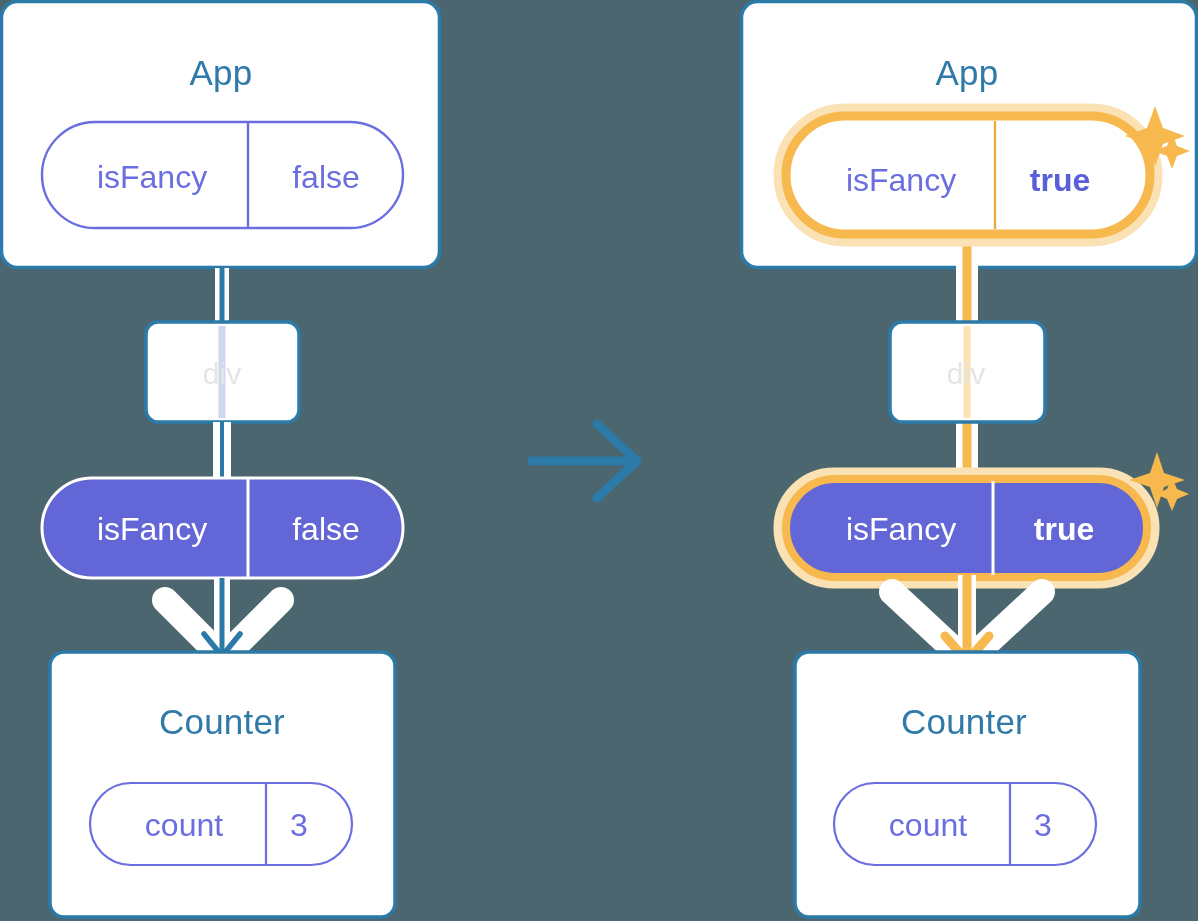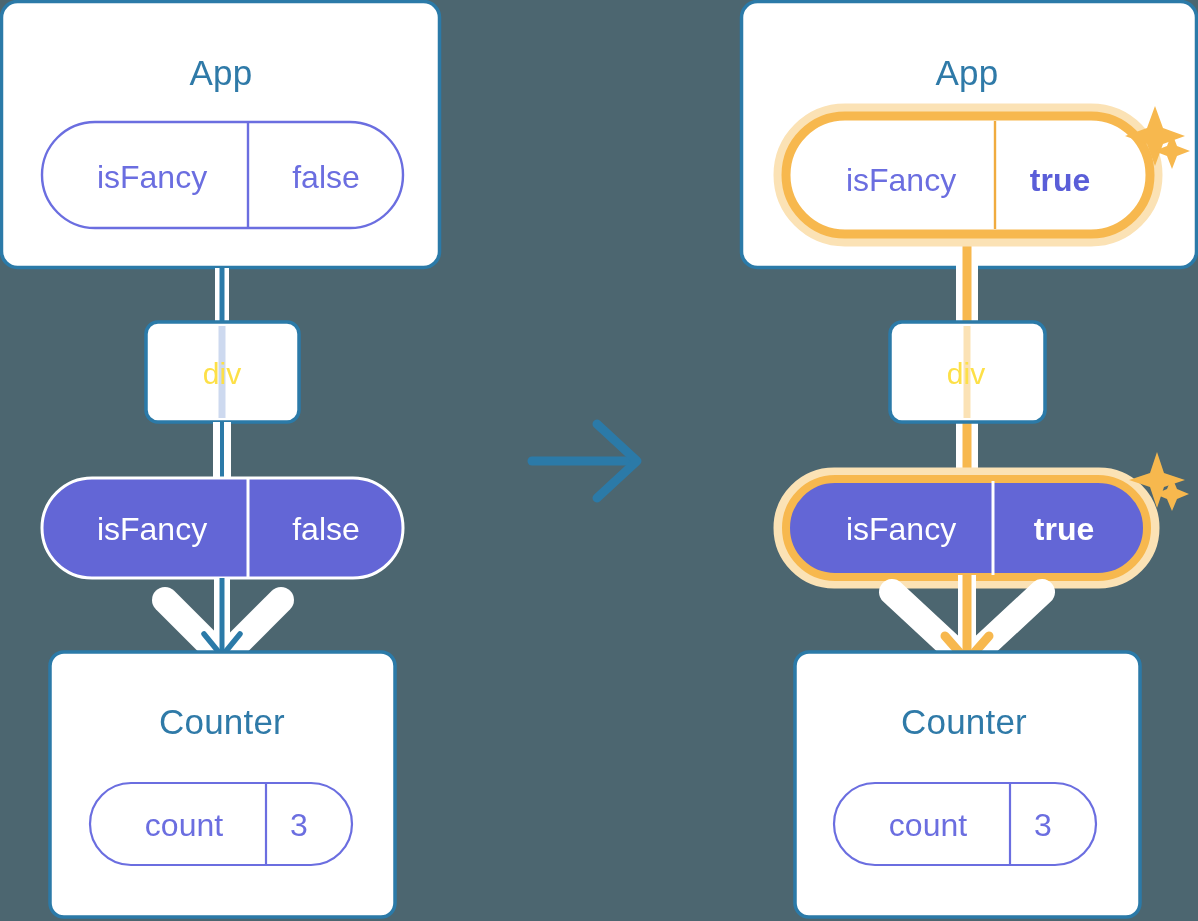--- a/index.html
+++ b/index.html
@@ -31,21 +31,21 @@
     white-space: nowrap;
     pointer-events: none;
   }
   .comp-title {
     color: #2f7aa8;
     font-size: 35px;
     font-weight: 400;
     letter-spacing: .2px;
   }
   .div-title {
-    color: #fde047;
+    color: #e5e5e5;
     font-size: 30px;
     font-weight: 400;
   }
   .pill-name-outline {
     color: #6b6ee0;
     font-size: 32px;
     font-weight: 400;
   }
   .pill-val-outline {
     color: #6b6ee0;

